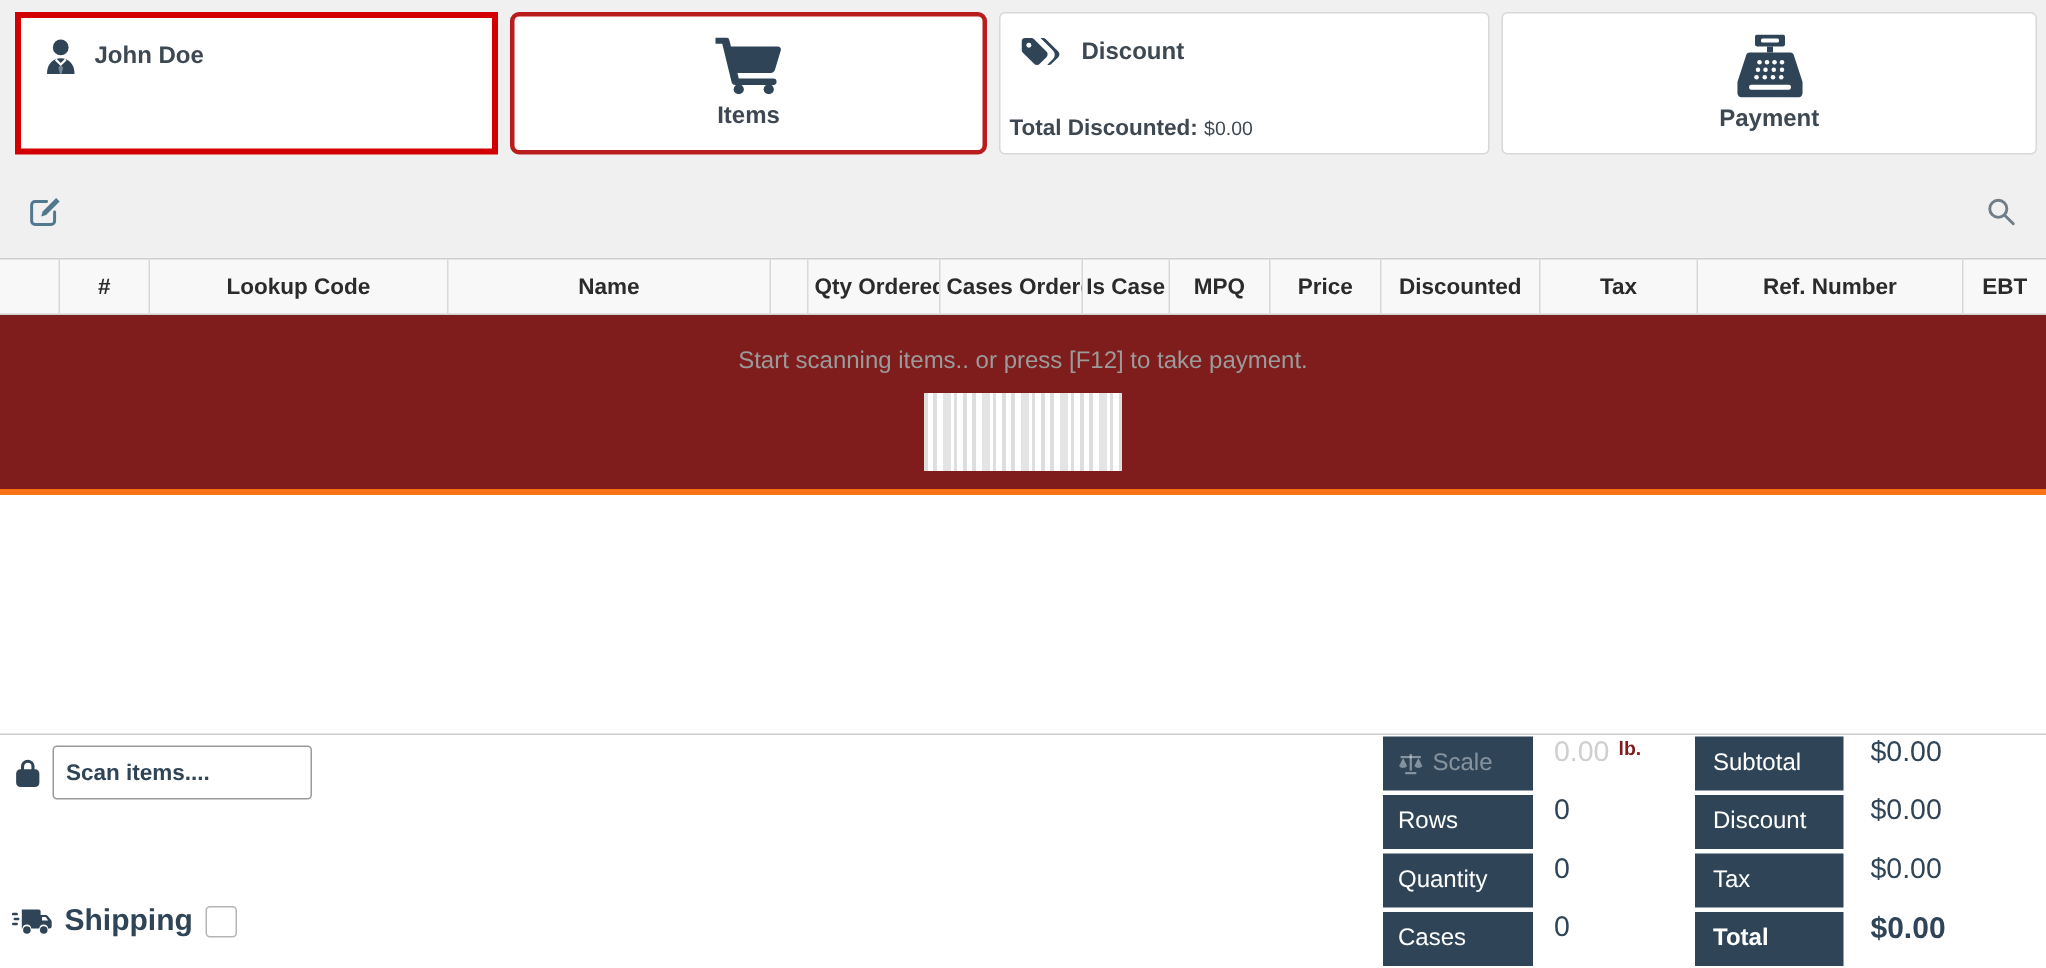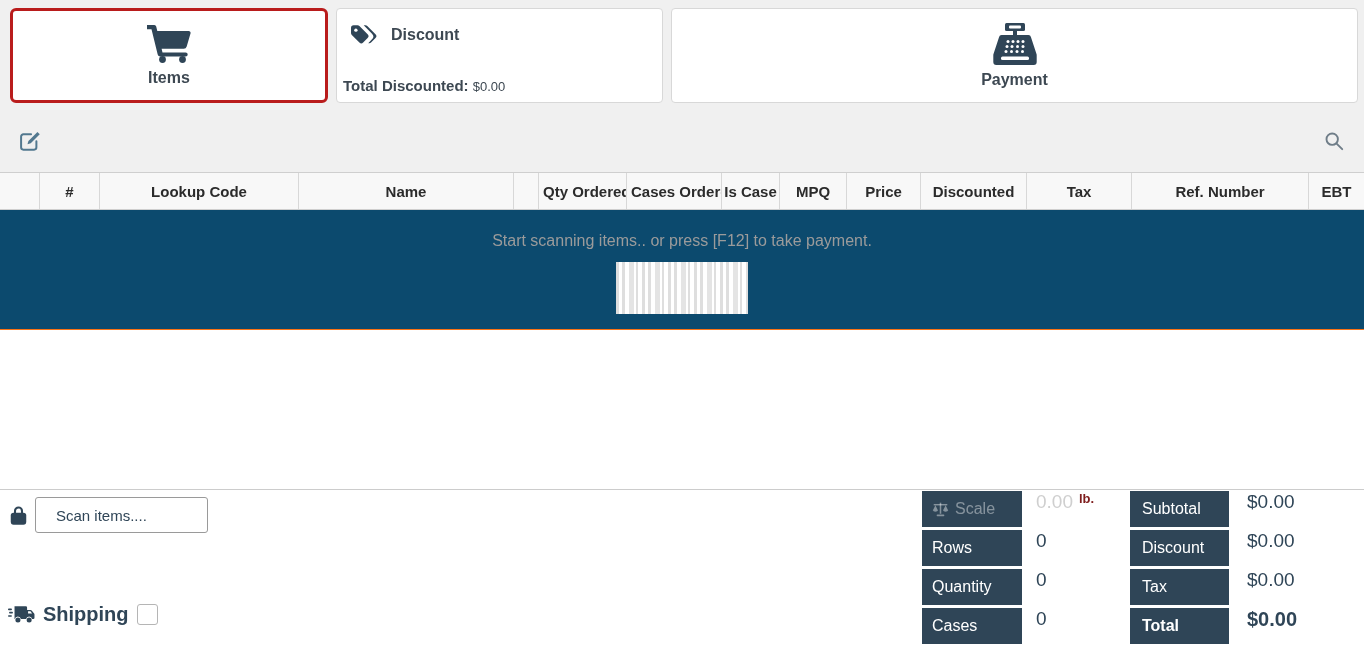--- a/index.html
+++ b/index.html
@@ -37,31 +37,31 @@
   .gh-cell:nth-child(6){ width:88px; justify-content:flex-start; padding-left:4px; }
   .gh-cell:nth-child(7){ width:95px; justify-content:flex-start; padding-left:4px; }
   .gh-cell:nth-child(8){ width:58px; }
   .gh-cell:nth-child(9){ width:67px; }
   .gh-cell:nth-child(10){ width:74px; }
   .gh-cell:nth-child(11){ width:106px; }
   .gh-cell:nth-child(12){ width:105px; }
   .gh-cell:nth-child(13){ width:177px; }
   .gh-cell:nth-child(14){ flex:1; border-right:none; }
 
-  .grid-body { height:120px; background:#0c4a6e; border-bottom:1px solid #f97316; text-align:center; }
+  .grid-body { height:120px; background:#7f1d1d; border-bottom:4px solid #f97316; text-align:center; }
   .empty-msg { padding-top:22px; font-size:16px; color:#9b9b9b; }
   .barcode { width:132px; height:52px; margin:12px auto 0; background:
      repeating-linear-gradient(90deg,#dedede 0 3px,#ffffff 3px 6px,#dedede 6px 9px,#ffffff 9px 13px,#e4e4e4 13px 18px,#ffffff 18px 20px,#dedede 20px 22px,#ffffff 22px 26px); }
 
   .mid-space { height:160px; background:#fff; border-bottom:1px solid #ccc; }
 
   
   .bottom-bar { position:relative; height:153px; background:#fff; }
   .scan-row { position:absolute; left:10px; top:7px; display:flex; align-items:center; gap:8px; }
-  .scan-input { width:173px; height:36px; border:1px solid #9a9a9a; border-radius:3px; font-family:"Liberation Sans",sans-serif; font-size:15px; font-weight:normal; color:#2f4557; padding:0 20px; outline:none; }
+  .scan-input { width:173px; height:36px; border:1px solid #9a9a9a; border-radius:3px; font-family:"Liberation Sans",sans-serif; font-size:15px; font-weight:bold; color:#2f4557; padding:0 8px; outline:none; }
   .scan-input::placeholder { color:#2f4557; opacity:1; }
   .shipping-row { position:absolute; left:8px; top:113px; display:flex; align-items:center; gap:8px; }
   .shipping-label { font-size:20px; font-weight:bold; color:#2f4557; }
   .ship-checkbox { appearance:none; -webkit-appearance:none; width:21px; height:21px; border:1px solid #b5b5b5; border-radius:3px; background:#fff; cursor:pointer; }
 
   
   .summary { position:absolute; right:0; top:1px; display:grid; grid-template-columns:100px 100px 99px 131px; grid-auto-rows:36px; gap:3px 4px;border-radius:23px; }
   .s-label { background:#2f4557; color:#fff; font-size:16px; display:flex; align-items:center; padding-left:10px; }
   .s-label2 { padding-left:12px; }
   .s-value { background:#fff; color:#2f4557; font-size:19px; display:flex; align-items:flex-start; padding-left:10px; }
@@ -70,20 +70,31 @@
   .scale-label { color:rgba(255,255,255,0.42); display:flex; align-items:center; gap:6px; }
   .scale-val { color:#cfcfcf; }
   .scale-unit { color:#7f1d1d; font-size:13px; font-weight:bold; margin-left:6px; }
 </style>
 </head>
 <body>
 
 <div class="top-strip">
   <div class="panels">
 
+    <div class="panel panel-customer">
+      <div class="panel-head">
+        <svg width="21" height="24" viewBox="0 0 24 27" class="navy">
+          <circle cx="12" cy="6.2" r="6"></circle>
+          <path d="M1.5 26.5 C1.5 18.5 6.3 14.5 12 14.5 C17.7 14.5 22.5 18.5 22.5 26.5 Z"></path>
+          <path d="M8.6 14.6 L12 18 L15.4 14.6 L16.4 16.2 L12 20.4 L7.6 16.2 Z" fill="#fff"></path>
+          <path d="M12 19.4 l1.9 2.3 -1.3 4.6 -.6 .9 -.6-.9 -1.3-4.6 Z" fill="#fff" opacity="0.35"></path>
+        </svg>
+        <span class="panel-title">John Doe</span>
+      </div>
+    </div>
 
     <div class="panel panel-items">
       <div class="panel-center">
         <svg width="46" height="38" viewBox="0 0 44 38" class="navy">
           <path d="M0 0 h7.2 a2 2 0 0 1 2 1.6 L10.3 6 H41.6 a2 2 0 0 1 1.9 2.6 L39.7 21.4 a3.2 3.2 0 0 1 -3 2.3 H14.6 l.9 3.7 H38.6 a2.1 2.1 0 1 1 0 4.2 H13.2 a2.6 2.6 0 0 1 -2.5 -2 L4.5 4.2 H0 Z"></path>
           <circle cx="15.5" cy="34.5" r="3.4"></circle>
           <circle cx="35.5" cy="34.5" r="3.4"></circle>
         </svg>
         <span class="panel-title">Items</span>
       </div>

